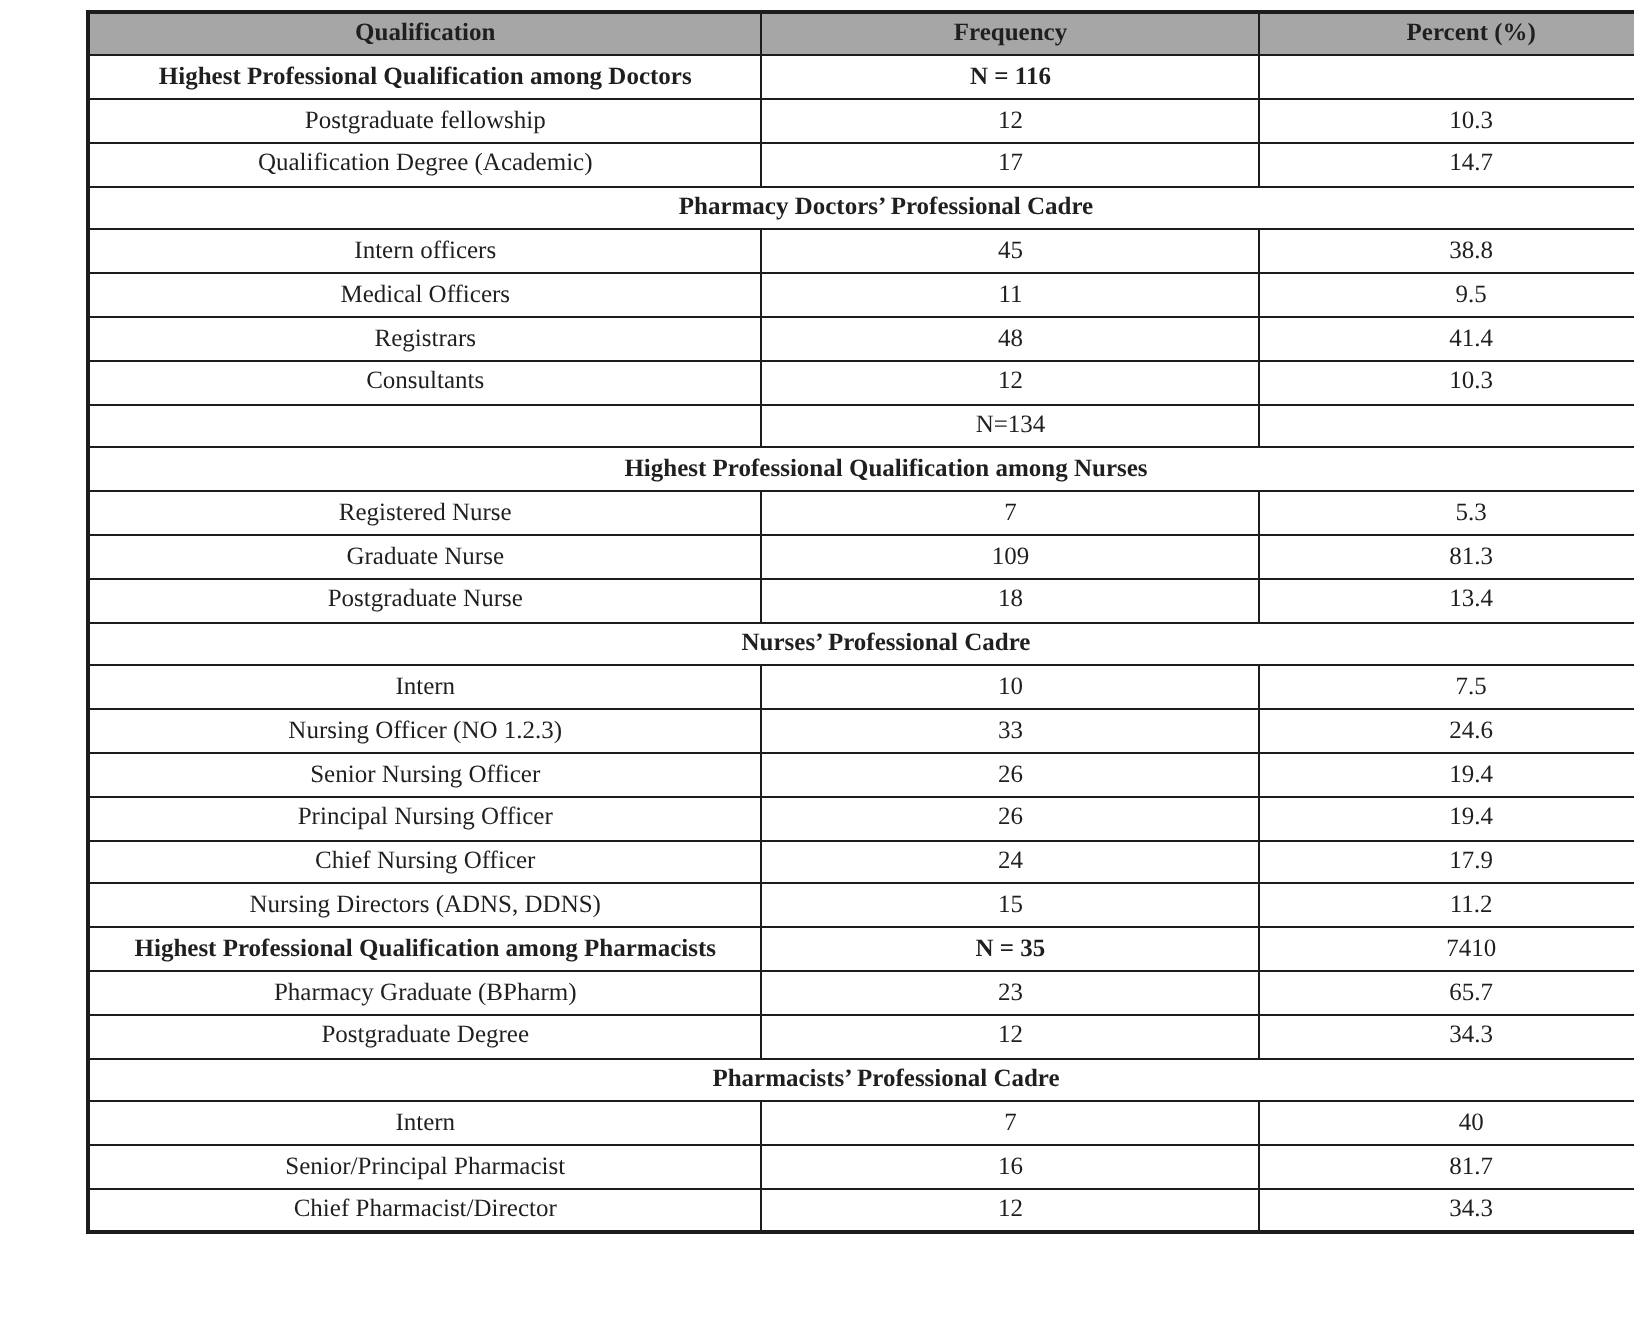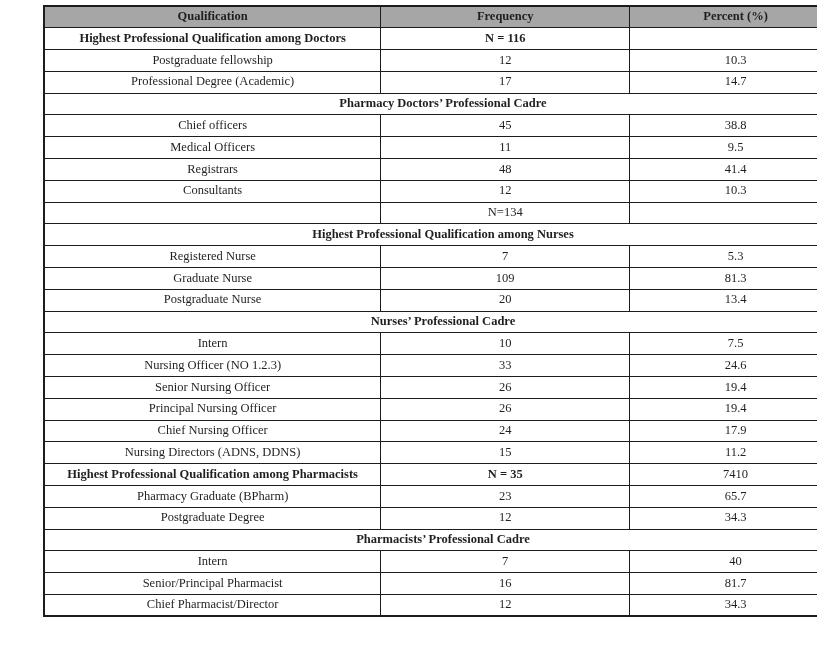--- a/index.html
+++ b/index.html
@@ -61,29 +61,29 @@
           <td class="bold">Highest Professional Qualification among Doctors</td>
           <td class="bold">N = 116</td>
           <td class="bold"></td>
         </tr>
         <tr>
           <td>Postgraduate fellowship</td>
           <td>12</td>
           <td>10.3</td>
         </tr>
         <tr>
-          <td>Professional Degree (Academic)</td>
+          <td>Qualification Degree (Academic)</td>
           <td>17</td>
           <td>14.7</td>
         </tr>
         <tr>
           <td colspan="3" class="span-cell">Pharmacy Doctors’ Professional Cadre</td>
         </tr>
         <tr>
-          <td>Chief officers</td>
+          <td>Intern officers</td>
           <td>45</td>
           <td>38.8</td>
         </tr>
         <tr>
           <td>Medical Officers</td>
           <td>11</td>
           <td>9.5</td>
         </tr>
         <tr>
           <td>Registrars</td>
@@ -108,21 +108,21 @@
           <td>7</td>
           <td>5.3</td>
         </tr>
         <tr>
           <td>Graduate Nurse</td>
           <td>109</td>
           <td>81.3</td>
         </tr>
         <tr>
           <td>Postgraduate Nurse</td>
-          <td>20</td>
+          <td>18</td>
           <td>13.4</td>
         </tr>
         <tr>
           <td colspan="3" class="span-cell">Nurses’ Professional Cadre</td>
         </tr>
         <tr>
           <td>Intern</td>
           <td>10</td>
           <td>7.5</td>
         </tr>

